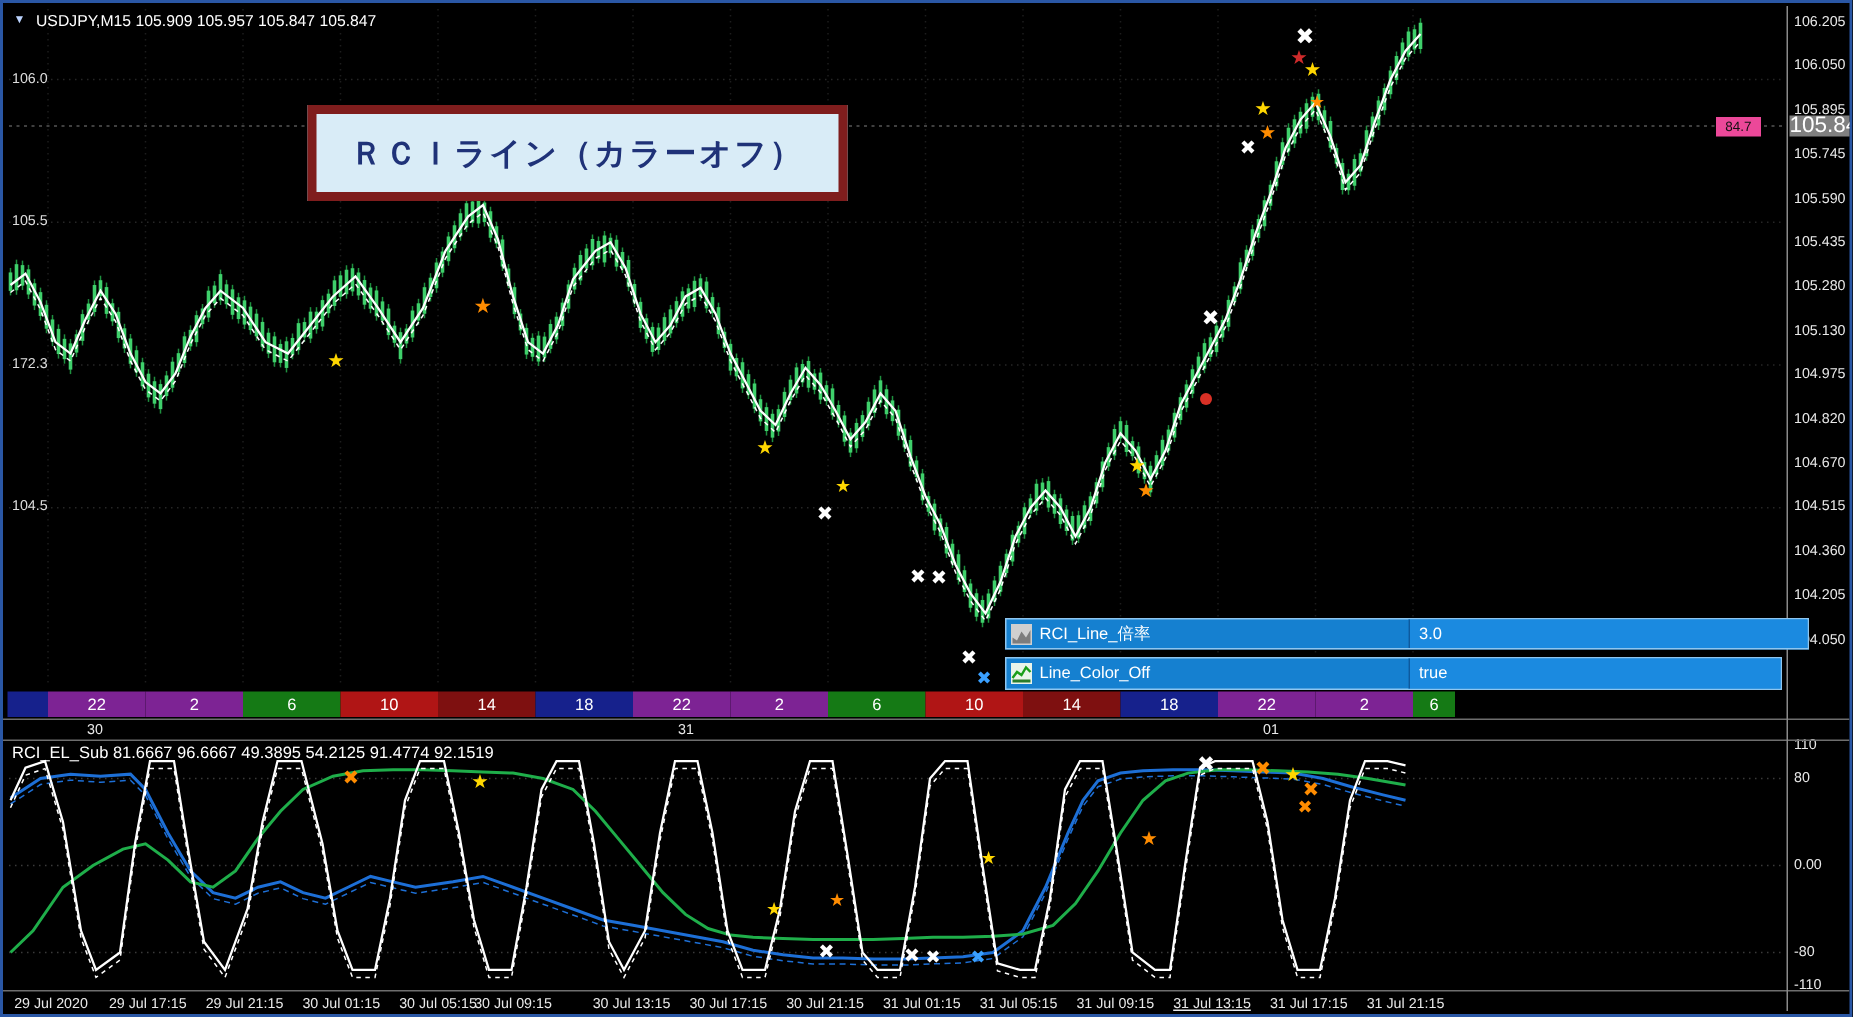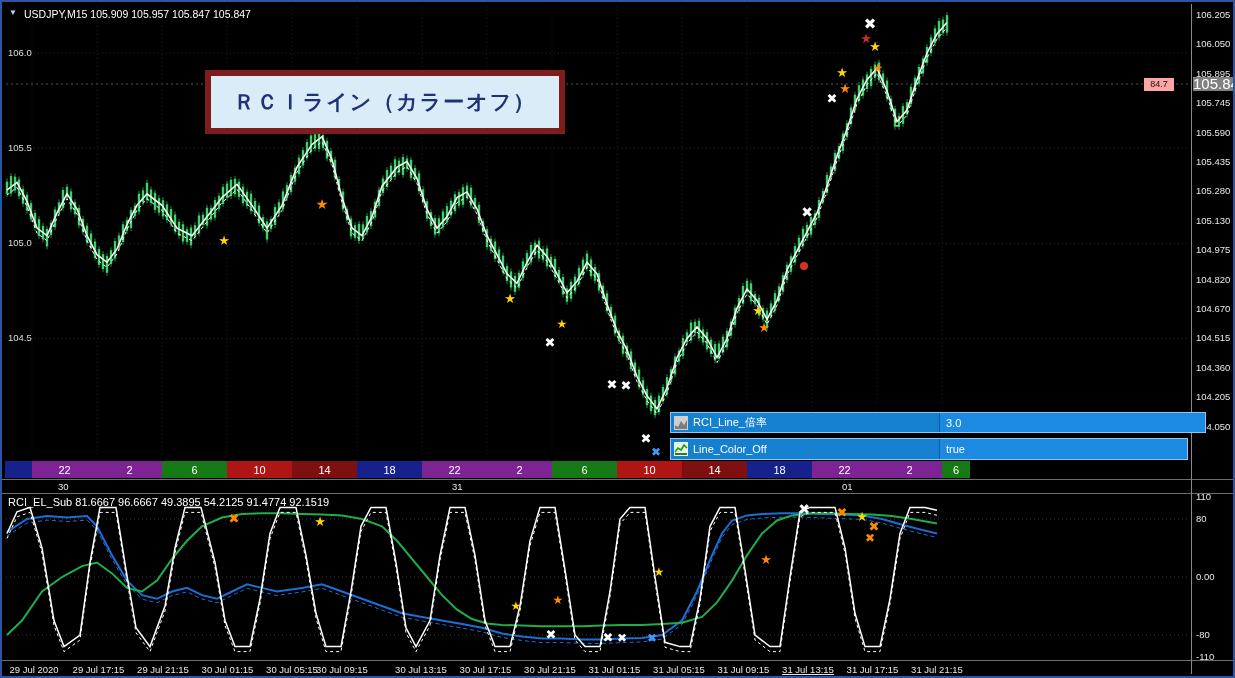--- a/index.html
+++ b/index.html
@@ -10,21 +10,21 @@
   #sub-svg{left:2px;top:492px;}
   .chart-title{position:absolute;left:22px;top:6px;color:#fff;font-size:10.5px;white-space:nowrap;}
   .title-arrow{position:absolute;left:7px;top:6px;color:#bcd4ff;font-size:8px;}
   .overlay-box{position:absolute;left:203px;top:68px;width:348px;height:52px;background:#d9ecf7;
     border:6px solid #7f1d1d;display:flex;align-items:center;justify-content:center;z-index:5;}
   .overlay-box span{color:#1f3278;font-size:21px;font-weight:bold;letter-spacing:2px;white-space:nowrap;}
   .price-axis-label{position:absolute;left:1194px;color:#e8e8e8;font-size:9.5px;white-space:nowrap;}
   .inchart-price{position:absolute;left:6px;color:#dcdcdc;font-size:9.5px;}
   .current-price-box{position:absolute;left:1191px;top:75px;width:42px;height:14px;background:#808080;
     color:#fff;font-size:15px;text-align:center;line-height:14px;z-index:6;}
-  .value-box{position:absolute;left:1142px;top:76px;width:30px;height:13px;background:#fca5a5;
+  .value-box{position:absolute;left:1142px;top:76px;width:30px;height:13px;background:#ec4899;
     color:#111;font-size:9px;text-align:center;line-height:13px;z-index:6;}
   .session-bar{position:absolute;left:3px;top:459px;height:17px;display:flex;z-index:3;}
   .session-seg{height:100%;display:flex;align-items:center;justify-content:center;
     color:#fff;font-size:11px;flex:0 0 auto;}
   .param-row{position:absolute;height:21px;background:#1580d0;border:1px solid #8ec6f0;
     display:flex;align-items:center;box-sizing:border-box;z-index:8;}
   #param-row-0{left:668px;top:410px;width:536px;}
   #param-row-1{left:668px;top:436px;width:518px;height:22px;}
   .p-icon{width:14px;height:14px;margin:0 5px 0 3px;flex:0 0 auto;}
   .p-icon svg{position:static;width:14px;height:14px;}
@@ -588,21 +588,21 @@
   <span class="title-arrow">▼</span>
   <div class="chart-title">USDJPY,M15  105.909 105.957 105.847 105.847</div>
 
   <div class="overlay-box">
     <span>ＲＣＩライン（カラーオフ）</span>
   </div>
 
   <div id="inchart-labels">
       <div class="inchart-price" style="top: 45.0115px;">106.0</div>
       <div class="inchart-price" style="top: 140.161px;">105.5</div>
-      <div class="inchart-price" style="top: 235.311px;">105.0</div>
+      <div class="inchart-price" style="top: 235.311px;">172.3</div>
       <div class="inchart-price" style="top: 330.461px;">104.5</div>
     </div>
   <div id="price-axis">
       <div class="price-axis-label" style="top: 7px;">106.205</div>
       <div class="price-axis-label" style="top: 36.4px;">106.050</div>
       <div class="price-axis-label" style="top: 65.8px;">105.895</div>
       <div class="price-axis-label" style="top: 95.2px;">105.745</div>
       <div class="price-axis-label" style="top: 124.6px;">105.590</div>
       <div class="price-axis-label" style="top: 154px;">105.435</div>
       <div class="price-axis-label" style="top: 183.4px;">105.280</div>

